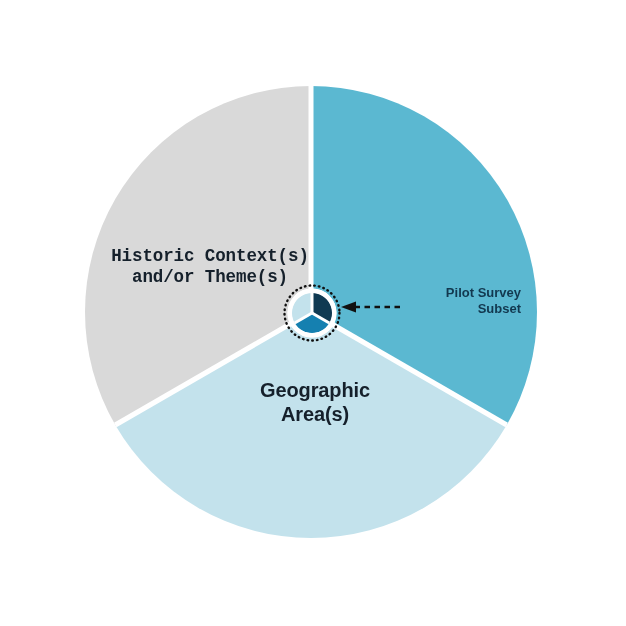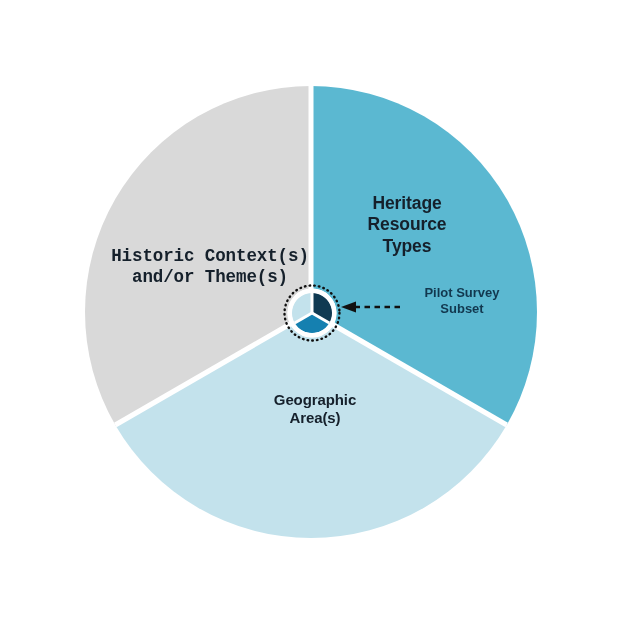--- a/index.html
+++ b/index.html
@@ -45,30 +45,30 @@
   }
   #label-historic {
     left: 104px;
     top: 246px;
     width: 212px;
     font-size: 17.5px;
     font-family: Liberation Mono, monospace;
   }
   #label-geographic {
     left: 225px;
-    top: 391px;
+    top: 378px;
     width: 180px;
-    font-size: 15px;
+    font-size: 20px;
   }
   #label-pilot {
     position: absolute;
     left: 403px;
     top: 285px;
     width: 118px;
-    text-align: center;
+    text-align: right;
     font-family: "Liberation Sans", sans-serif;
     font-weight: bold;
     font-size: 13px;
     line-height: 1.25;
     color: #12384f;
     white-space: pre-line;
   }
 </style>
 </head>
 <body>
@@ -107,23 +107,20 @@
 
     <circle cx="312" cy="313" r="27.5" fill="none" stroke="#111111" stroke-width="2.4" stroke-dasharray="0.6 4.1" stroke-linecap="round"></circle>
 
     <g>
       <line x1="400" y1="307" x2="354" y2="307" stroke="#111111" stroke-width="2.6" stroke-dasharray="5.5 4.5" stroke-linecap="butt"></line>
       <path d="M 341 307 L 356 301.4 L 356 312.6 Z" fill="#111111"></path>
     </g>
 
   </svg>
 
-  <div class="slice-label" id="label-heritage">Heritage
-Resource
-Types</div>
 
   <div class="slice-label" id="label-historic">Historic Context(s)
 and/or Theme(s)</div>
 
   <div class="slice-label" id="label-geographic">Geographic
 Area(s)</div>
 
   <div id="label-pilot">Pilot Survey
 Subset</div>
 

